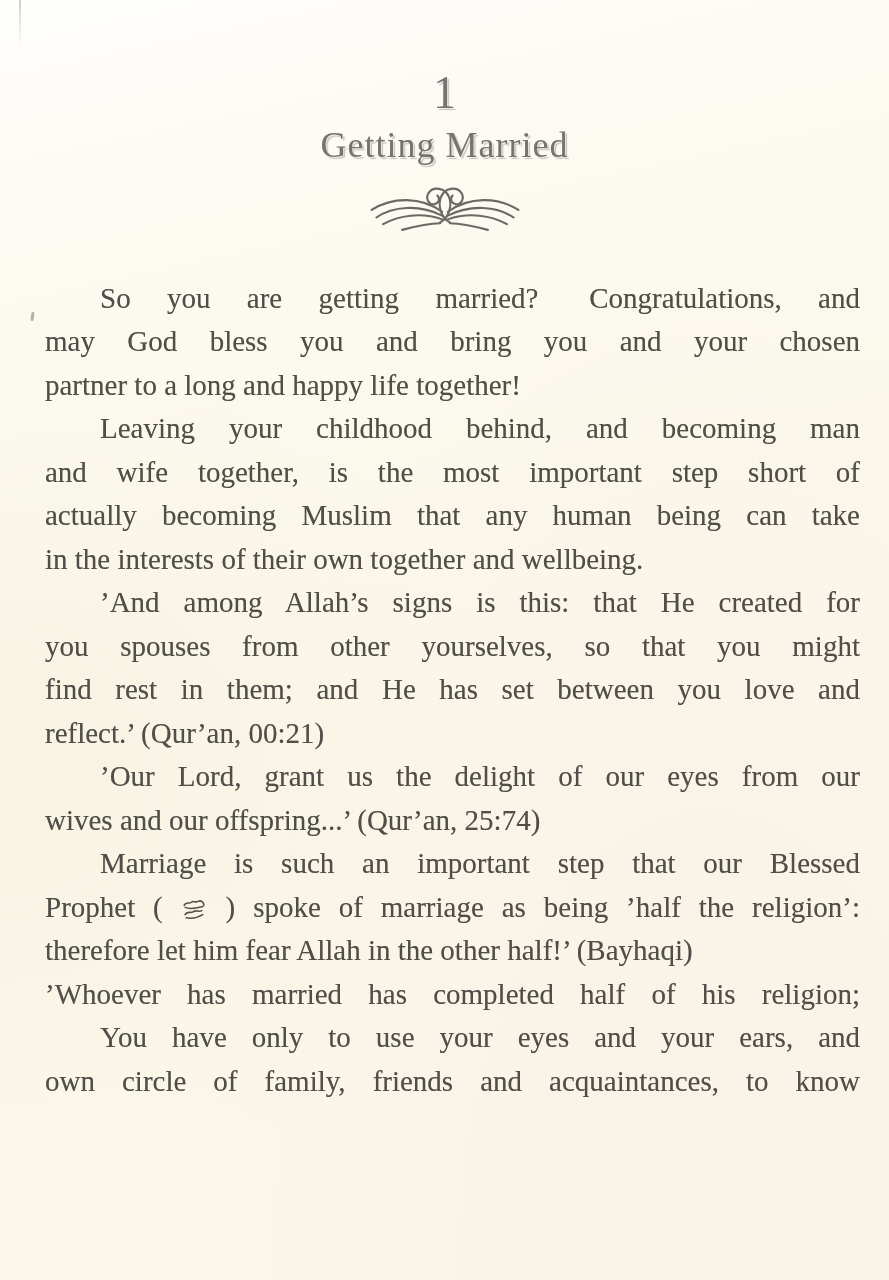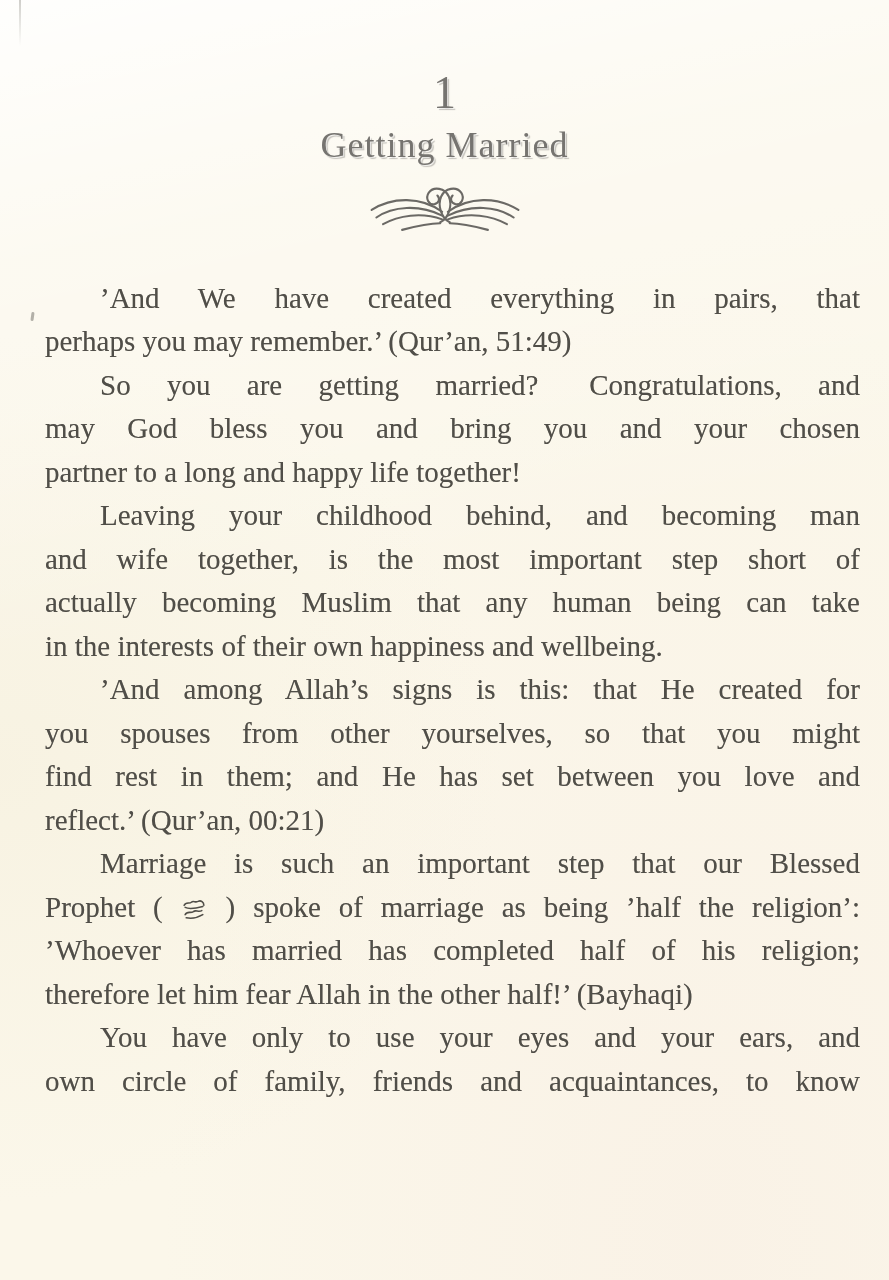--- a/index.html
+++ b/index.html
@@ -88,51 +88,51 @@
           </g>
         </defs>
         <use href="#wing"></use>
         <use href="#wing" transform="translate(170,0) scale(-1,1)"></use>
       </svg>
     </div>
   </header>
 
   <main class="body-text">
       <div class="para">
-        <div class="line">’And We have created everything in pairs, that</div>
-        <div class="line last">perhaps you may remember.’ (Qur’an, 51:49)</div>
-      </div>
-      <div class="para">
         <div class="line">So you are getting married?  Congratulations, and</div>
         <div class="line">may God bless you and bring you and your chosen</div>
         <div class="line last">partner to a long and happy life together!</div>
       </div>
       <div class="para">
         <div class="line">Leaving your childhood behind, and becoming man</div>
         <div class="line">and wife together, is the most important step short of</div>
         <div class="line">actually becoming Muslim that any human being can take</div>
-        <div class="line last">in the interests of their own happiness and wellbeing.</div>
+        <div class="line last">in the interests of their own together and wellbeing.</div>
       </div>
       <div class="para">
         <div class="line">’And among Allah’s signs is this: that He created for</div>
         <div class="line">you spouses from other yourselves, so that you might</div>
         <div class="line">find rest in them; and He has set between you love and</div>
         <div class="line last">reflect.’ (Qur’an, 00:21)</div>
+      </div>
+      <div class="para">
+        <div class="line">’Our Lord, grant us the delight of our eyes from our</div>
+        <div class="line last">wives and our offspring...’ (Qur’an, 25:74)</div>
       </div>
       <div class="para">
         <div class="line">Marriage is such an important step that our Blessed</div>
         <div class="line"><span>Prophet (</span>
   <span class="saw"><svg viewBox="0 0 26 24">
               <path d="M3,8 C5,4 8,7 10,5 C12,3 14,6 17,4 C19,3 22,5 22,8"></path>
               <path d="M4,10 C8,12 14,11 21,9"></path>
               <path d="M4,17 C6,13 9,16 12,14 C14,12 17,15 20,13"></path>
               <path d="M5,20 C10,21 16,20 21,17"></path>
             </svg></span>
 <span>) spoke of marriage as being ’half the religion’:</span></div>
+        <div class="line last">therefore let him fear Allah in the other half!’ (Bayhaqi)</div>
         <div class="line">’Whoever has married has completed half of his religion;</div>
-        <div class="line last">therefore let him fear Allah in the other half!’ (Bayhaqi)</div>
       </div>
       <div class="para">
         <div class="line">You have only to use your eyes and your ears, and</div>
         <div class="line">own circle of family, friends and acquaintances, to know</div>
       </div>
     </main>
 </div>
 
 </body></html>

